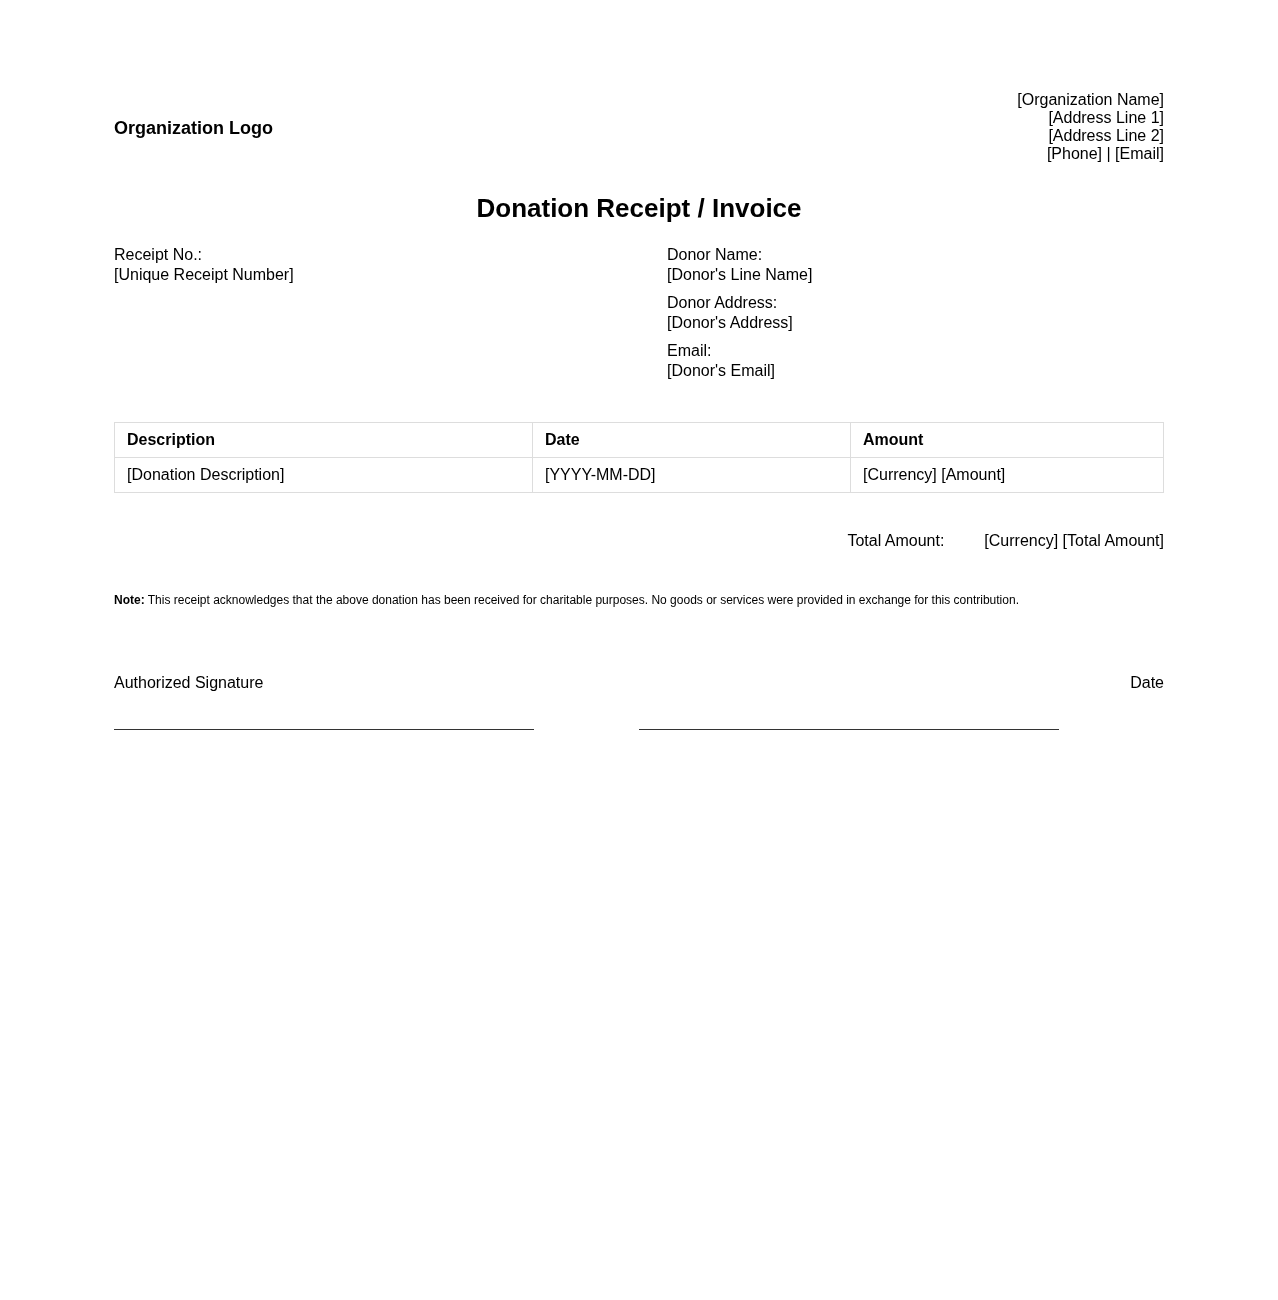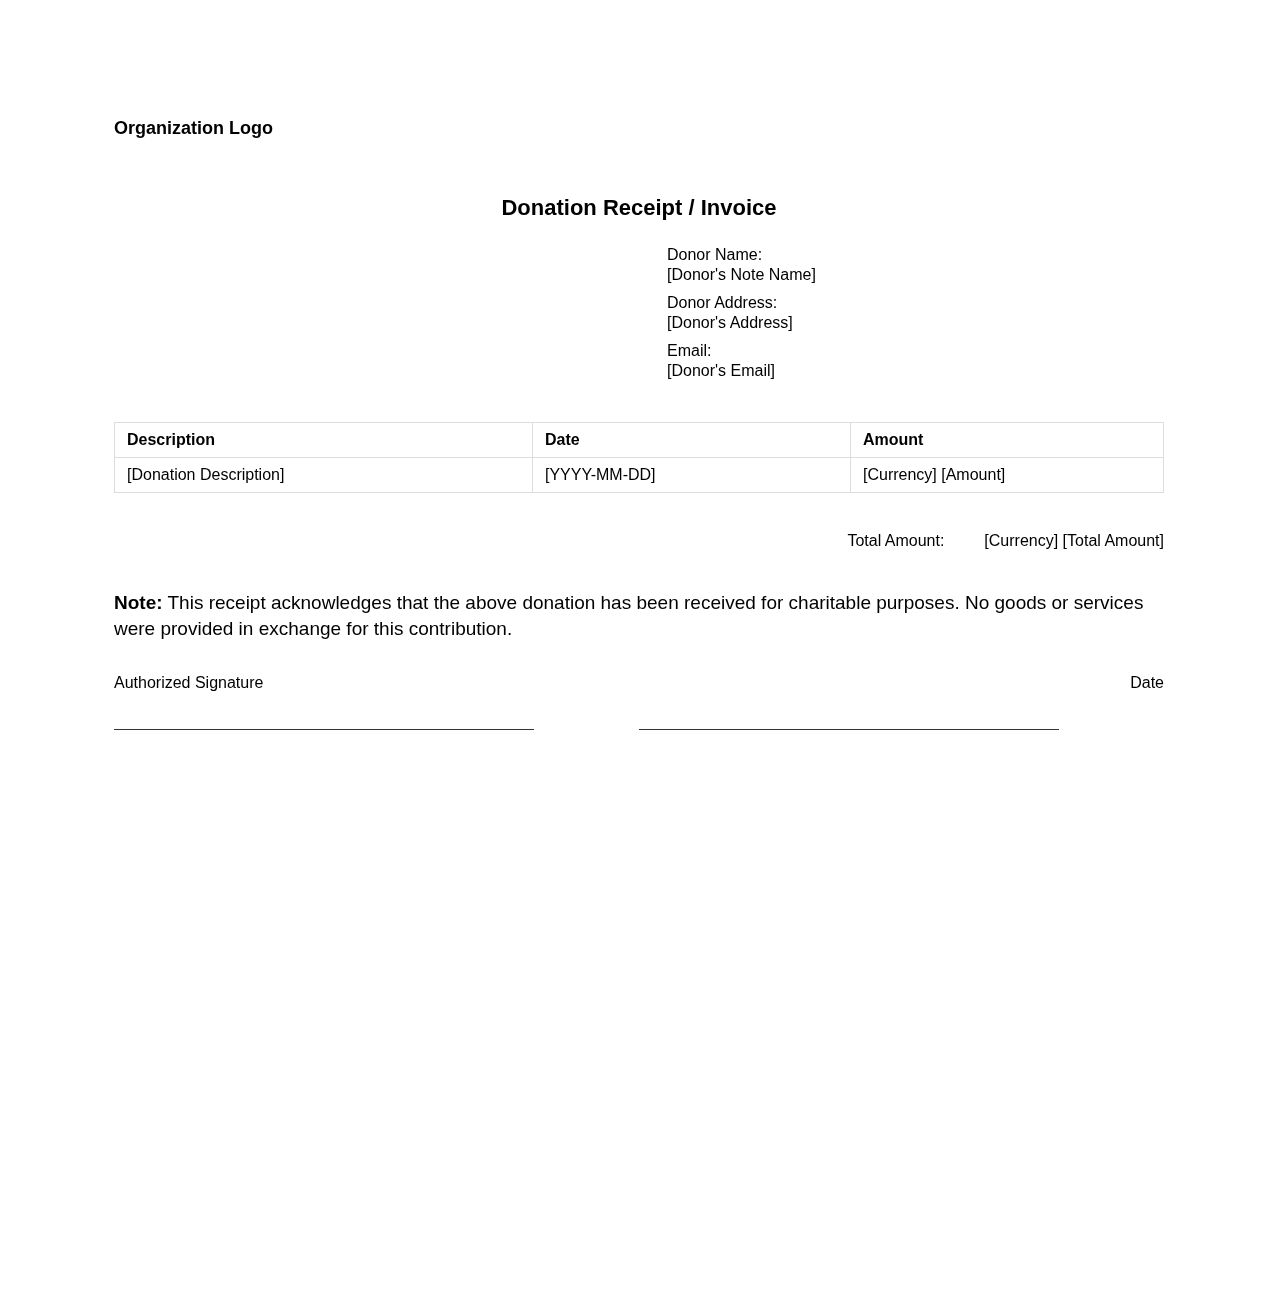--- a/index.html
+++ b/index.html
@@ -44,21 +44,21 @@
       font-size: 16px;
       line-height: 18px;
     }
     .org-info div { white-space: nowrap; }
     .title {
       position: absolute;
       left: 0;
       top: 195px;
       width: 1050px;
       text-align: center;
-      font-size: 22px;
+      font-size: 26px;
       font-weight: bold;
       line-height: 26px;
     }
     .info-grid {
       position: absolute;
       left: 0;
       top: 245px;
       width: 1050px;
     }
     .info-col {
@@ -100,22 +100,22 @@
     .total-label {
       display: inline-block;
       margin-right: 40px;
       text-align: center;
     }
     .note {
       position: absolute;
       left: 0;
       top: 590px;
       width: 1050px;
-      line-height: 26px;
-      font-size: 19px;
+      line-height: 20px;
+      font-size: 12px;
     }
     .note .note-label { font-weight: bold; }
     .signature-section {
       position: absolute;
       left: 0;
       top: 673px;
       width: 1050px;
       height: 60px;
     }
     .sig-label {
@@ -140,31 +140,41 @@
     .sig-line.sig { left: 0; }
     .sig-line.date { left: 525px; }
   </style>
 </head>
 <body>
 
 <div class="page">
 
   <div class="header">
     <div class="logo">Organization Logo</div>
+    <div class="org-info">
+      <div>[Organization Name]</div>
+      <div>[Address Line 1]</div>
+      <div>[Address Line 2]</div>
+      <div>[Phone] | [Email]</div>
+    </div>
   </div>
 
   <div class="title">Donation Receipt / Invoice</div>
 
   <div class="info-grid">
     <div class="info-col left">
+      <div class="info-block">
+        <div>Receipt No.:</div>
+        <div>[Unique Receipt Number]</div>
+      </div>
     </div>
     <div class="info-col right">
       <div class="info-block">
         <div>Donor Name:</div>
-        <div>[Donor's Note Name]</div>
+        <div>[Donor's Line Name]</div>
       </div>
       <div class="info-block">
         <div>Donor Address:</div>
         <div>[Donor's Address]</div>
       </div>
       <div class="info-block">
         <div>Email:</div>
         <div>[Donor's Email]</div>
       </div>
     </div>

